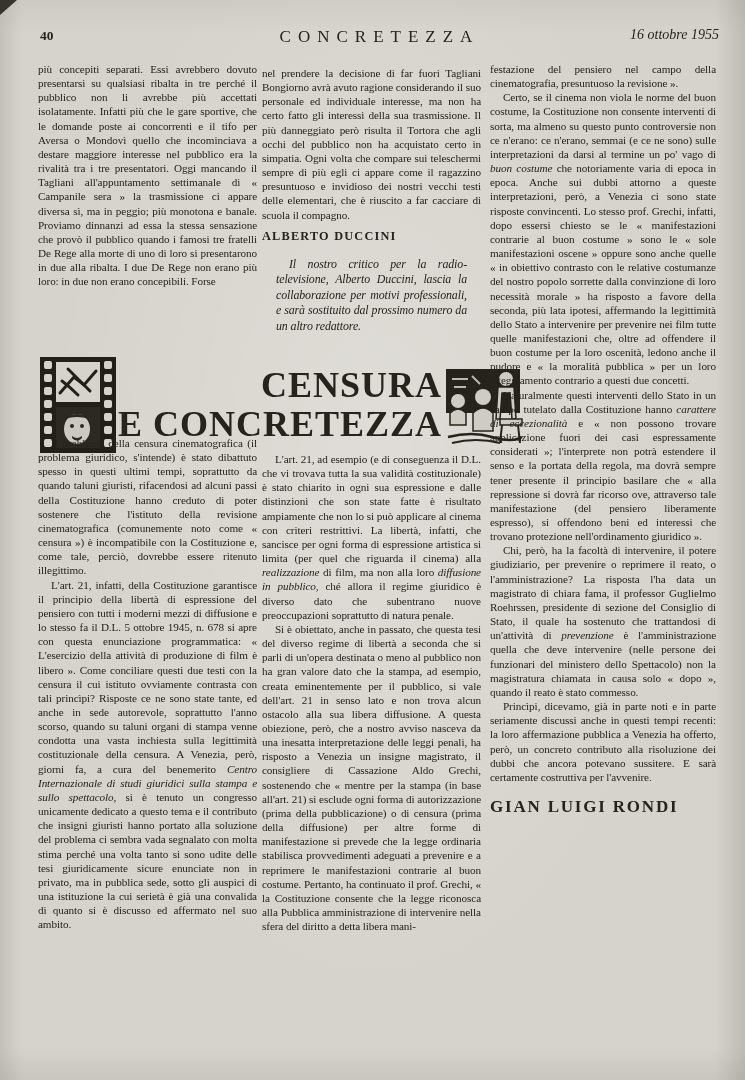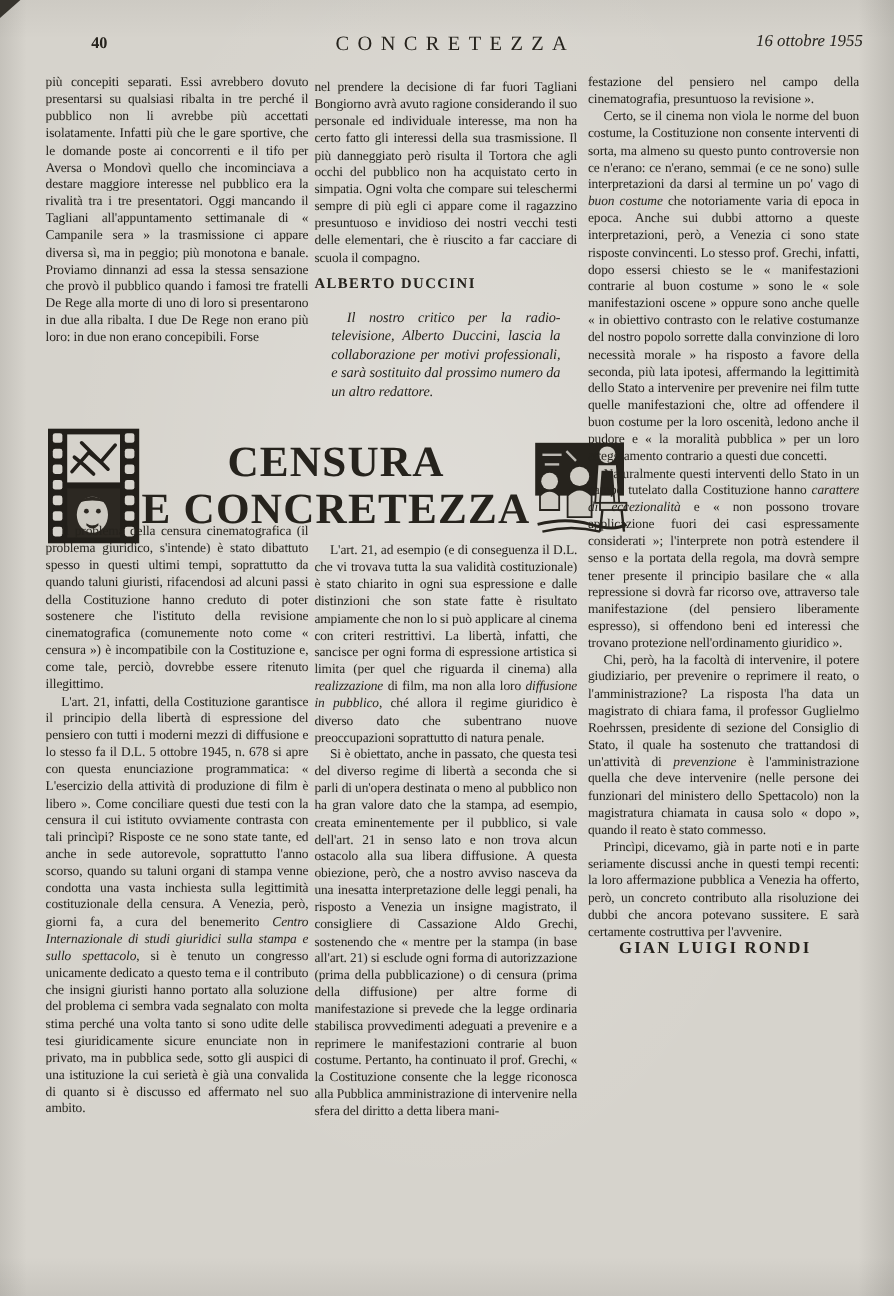--- a/index.html
+++ b/index.html
@@ -7,21 +7,21 @@
         font-family:"Liberation Serif",serif;color:#26231d;}
   .vignette{position:absolute;inset:0;pointer-events:none;
     background:
       radial-gradient(ellipse at 50% 42%, rgba(255,255,255,0.22), rgba(255,255,255,0) 62%),
       linear-gradient(to right, rgba(40,38,33,0.10), rgba(0,0,0,0) 3%, rgba(0,0,0,0) 96%, rgba(40,38,33,0.14)),
       linear-gradient(to bottom, rgba(40,38,33,0.05), rgba(0,0,0,0) 3%, rgba(0,0,0,0) 97%, rgba(40,38,33,0.08));}
   .corner{position:absolute;top:0;left:0;width:0;height:0;
           border-top:15px solid #37342e;border-right:17px solid transparent;}
 
   .hdr{position:absolute;left:40px;right:26px;top:27px;height:20px;}
-  .hdr .pageno{position:absolute;left:0;top:1px;font-size:13.5px;font-weight:bold;margin-left:36px;}
+  .hdr .pageno{position:absolute;left:0;top:1px;font-size:13.5px;font-weight:bold;}
   .hdr .masthead{position:absolute;left:50%;transform:translateX(-50%);top:0;
                  font-size:17px;letter-spacing:7px;font-weight:normal;}
   .hdr .date{position:absolute;right:0;top:0;font-style:italic;font-size:14px;}
 
   .col{position:absolute;width:219px;text-align:justify;font-size:11.2px;
        line-height:14.15px;letter-spacing:-0.1px;overflow:hidden;}
   .col p{margin:0;}
   .col p.ind{text-indent:13px;}
   .c1t{left:38px;top:62px;height:294px;}
   .c2t{left:262px;top:66px;height:298px;}
@@ -29,26 +29,26 @@
   .c2m{left:262px;top:452px;height:543px;}
   .c3 {left:490px;top:62px;width:226px;height:1000px;}
 
   .tv-byline{margin:7px 2px 3px 0;text-align:left;font-weight:bold;
              font-size:12.3px;letter-spacing:1.2px;}
   .note{font-style:italic;font-size:11.9px;line-height:15.4px;margin-top:7px;}
   .note p{text-indent:13px;margin:14px;}
 
   .title-block{position:absolute;left:38px;top:357px;width:446px;height:100px;
                display:flex;align-items:flex-start;justify-content:space-between;}
-  .big-title{flex:1;text-align:center;font-weight:bold;font-size:36px;line-height:39px;
+  .big-title{flex:1;text-align:right;font-weight:bold;font-size:36px;line-height:39px;
              letter-spacing:1px;margin-top:9px;white-space:nowrap;}
   .ill{flex:0 0 auto;}
 
-  .rondi{text-align:center;padding-right:14px;font-weight:bold;
-         font-size:14px;letter-spacing:1.8px;}
+  .rondi{margin-top:16px;text-align:left;padding-right:14px;font-weight:bold;
+         font-size:17px;letter-spacing:1.8px;}
 </style>
 </head>
 <body>
 
 <div class="page">
   <div class="vignette"></div>
   <div class="corner"></div>
 
   <div class="hdr">
     <span class="pageno">40</span>

